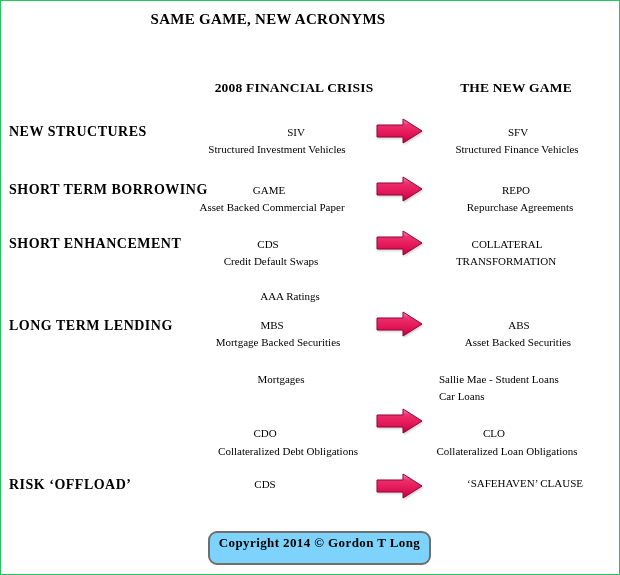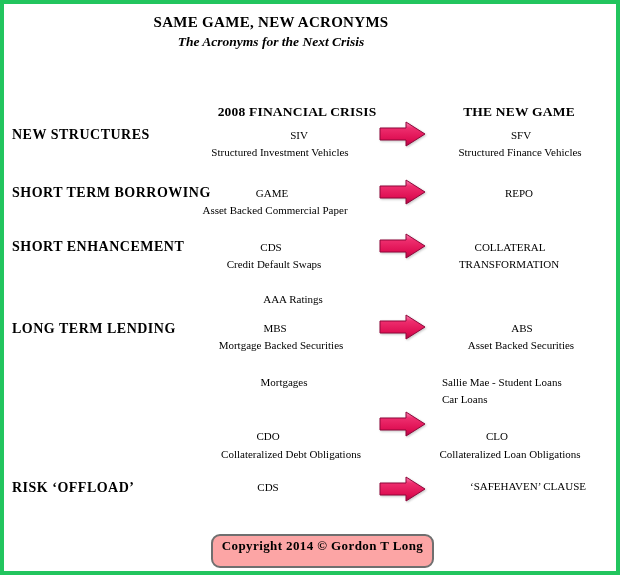--- a/index.html
+++ b/index.html
@@ -1,71 +1,71 @@
 <!DOCTYPE html>
 <html><head>
 <meta charset="utf-8">
 <style>
   html,body{margin:0;padding:0;background:#ffffff;}
   .canvas{
     position:relative;width:620px;height:575px;background:#ffffff;
-    border:4px solid #22c55e;box-sizing:border-box;overflow:hidden;
+    border:1px solid #22c55e;box-sizing:border-box;overflow:hidden;
     font-family:"Liberation Serif","DejaVu Serif",serif;color:#000;
   }
   .t{position:absolute;white-space:nowrap;font-size:11px;line-height:17px;}
   .cx{transform:translateX(-50%);}
   .title{font-size:15px;font-weight:bold;letter-spacing:.3px;}
   .subtitle{font-size:13.5px;font-weight:bold;font-style:italic;}
-  .colhead{font-size:13.5px;font-weight:bold;letter-spacing:.2px;margin-top:21px;}
+  .colhead{font-size:13.5px;font-weight:bold;letter-spacing:.2px;}
   .cat{font-size:14px;font-weight:bold;letter-spacing:.5px;}
   .arrow{position:absolute;filter:drop-shadow(1px 1.5px 1px rgba(120,120,120,.45));}
   .footer-box{
     position:absolute;border:2px solid #6f6f6f;border-radius:9px;
     text-align:center;font-size:13px;font-weight:bold;letter-spacing:.4px;
-    line-height:15px;padding-top:2px;box-sizing:border-box;background:#fca5a5;
+    line-height:15px;padding-top:2px;box-sizing:border-box;background:#7dd3fc;
   }
 </style>
 </head>
 <body>
 
 <svg width="0" height="0" style="position:absolute" aria-hidden="true">
   <defs>
     <linearGradient id="agrad" x1="0" y1="0" x2="0" y2="1">
       <stop offset="0" stop-color="#FB8AB8"></stop>
       <stop offset="0.25" stop-color="#EE2E6E"></stop>
       <stop offset="0.75" stop-color="#DE0E52"></stop>
       <stop offset="1" stop-color="#AB0743"></stop>
     </linearGradient>
   </defs>
 </svg>
 
 <div class="canvas">
 
   <div class="t cx title" style="left:267px;top:10px">SAME GAME, NEW ACRONYMS</div>
-  <div class="t cx subtitle" style="left:267px;top:29px">The Acronyms for the Next Crisis</div>
 
   <div class="t cx colhead" style="left:293px;top:78px">2008 FINANCIAL CRISIS</div>
   <div class="t cat" style="left:8px;top:122px">NEW STRUCTURES</div>
 
   <div class="t cx colhead" style="left:515px;top:78px">THE NEW GAME</div>
   <div class="t cx" style="left:295px;top:123px">SIV</div>
   <div class="t cx" style="left:276px;top:140px">Structured Investment Vehicles</div>
   <svg class="arrow" style="left:375px;top:116px" width="48" height="28" viewBox="0 0 48 28">
     <polygon points="1,8 27,8 27,2 46,14 27,26 27,20 1,20" fill="url(#agrad)" stroke="#90063A" stroke-width="1" stroke-linejoin="round"></polygon>
   </svg>
   <div class="t cx" style="left:517px;top:123px">SFV</div>
   <div class="t cx" style="left:516px;top:140px">Structured Finance Vehicles</div>
 
   <div class="t cat" style="left:8px;top:180px">SHORT TERM BORROWING</div>
   <div class="t cx" style="left:268px;top:181px">GAME</div>
   <div class="t cx" style="left:271px;top:198px">Asset Backed Commercial Paper</div>
   <svg class="arrow" style="left:375px;top:174px" width="48" height="28" viewBox="0 0 48 28">
     <polygon points="1,8 27,8 27,2 46,14 27,26 27,20 1,20" fill="url(#agrad)" stroke="#90063A" stroke-width="1" stroke-linejoin="round"></polygon>
   </svg>
   <div class="t cx" style="left:515px;top:181px">REPO</div>
+  <div class="t cx" style="left:519px;top:198px">Repurchase Agreements</div>
 
   <div class="t cat" style="left:8px;top:234px">SHORT ENHANCEMENT</div>
   <div class="t cx" style="left:267px;top:235px">CDS</div>
   <div class="t cx" style="left:270px;top:252px">Credit Default Swaps</div>
   <svg class="arrow" style="left:375px;top:228px" width="48" height="28" viewBox="0 0 48 28">
     <polygon points="1,8 27,8 27,2 46,14 27,26 27,20 1,20" fill="url(#agrad)" stroke="#90063A" stroke-width="1" stroke-linejoin="round"></polygon>
   </svg>
   <div class="t cx" style="left:506px;top:235px">COLLATERAL</div>
   <div class="t cx" style="left:505px;top:252px">TRANSFORMATION</div>
 

